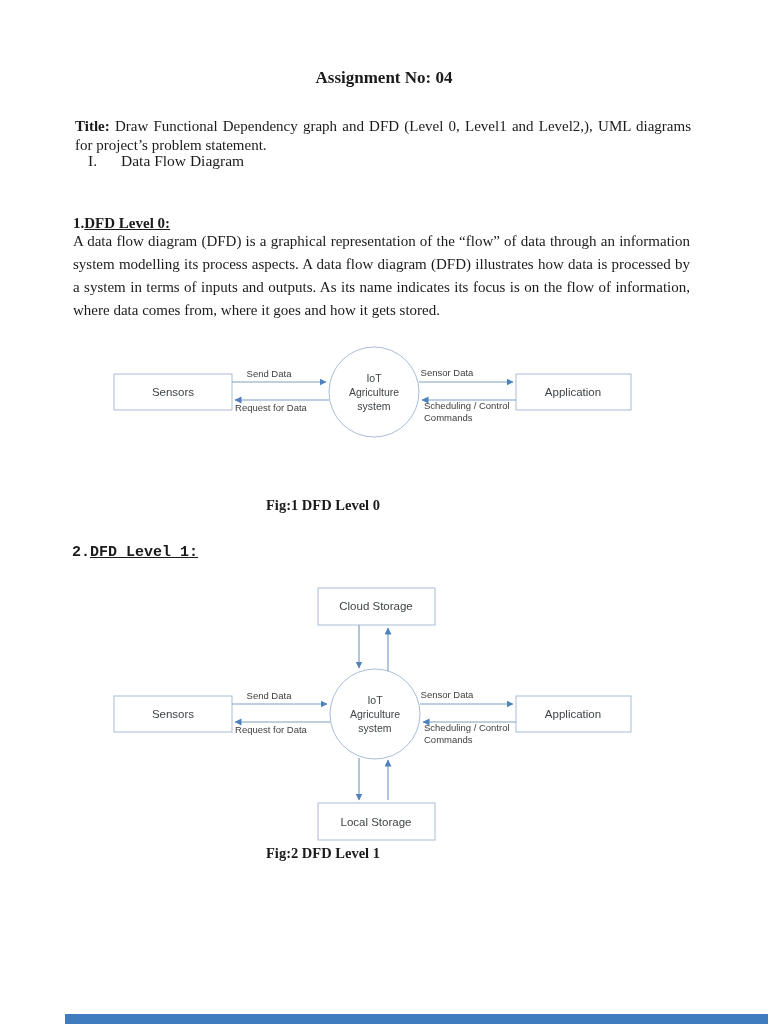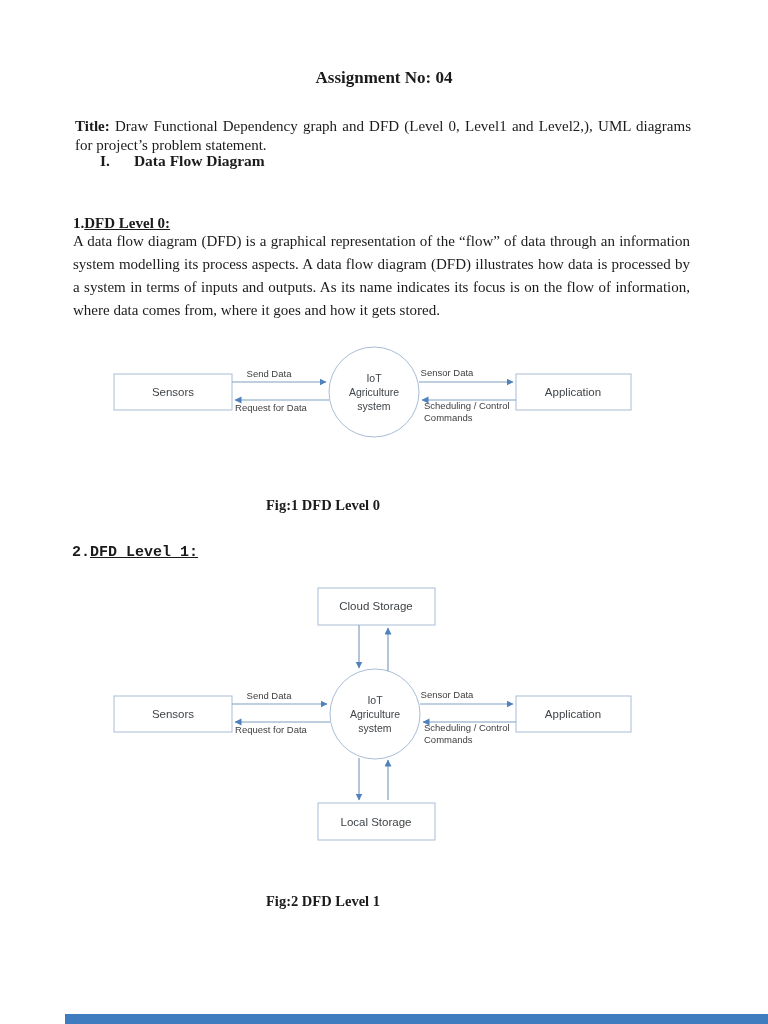--- a/index.html
+++ b/index.html
@@ -2,30 +2,30 @@
 <html><head>
 <meta charset="utf-8">
 <style>
   html,body{margin:0;padding:0;}
   body{width:768px;height:1024px;background:#ffffff;position:relative;overflow:hidden;
        font-family:"Liberation Serif",serif;color:#1b1b1b;}
   .abs{position:absolute;}
   .doc-heading{top:68px;left:0;width:768px;text-align:center;font-size:17px;font-weight:700;}
   .title-para{top:102px;left:75px;width:616px;font-size:15px;line-height:18.5px;text-align:justify;}
   .title-para b{font-weight:700;}
-  .section-head{top:152px;left:100px;font-size:15.5px;font-weight:700;}
+  .section-head{top:152px;left:88px;font-size:15.5px;font-weight:400;}
   .section-head .numeral{display:inline-block;margin-right:24px;}
   .sub-head{font-size:15px;font-weight:700;margin-top:18px;}
   .sub-head .hu{text-decoration:underline;}
   .l0-head{top:197px;left:73px;}
   .l0-body{top:215px;left:73px;width:617px;font-size:15px;line-height:23px;text-align:justify;}
   .fig-caption{left:0;width:646px;text-align:center;font-size:14.5px;font-weight:700;}
   .fig1{top:497px;}
   .l1-head{top:526px;left:72px;font-family:Liberation Mono, monospace;}
-  .fig2{top:893px;}
+  .fig2{top:845px;}
   .dsvg{left:0;}
   .svg1{top:340px;}
   .svg2{top:578px;}
   .ent-label{font-family:"Liberation Sans",sans-serif;font-size:11.5px;fill:#3f4448;text-anchor:middle;}
   .proc-label{font-family:"Liberation Sans",sans-serif;font-size:10.5px;fill:#3f4448;text-anchor:middle;}
   .flow-label{font-family:"Liberation Sans",sans-serif;font-size:9.5px;fill:#404040;text-anchor:middle;}
   .flow-label.start{text-anchor:start;}
   .shape{fill:#ffffff;}
   .flow{stroke-width:1.2;fill:none;}
   .bottom-bar{bottom:0;left:65px;width:703px;height:10px;display:block;}

